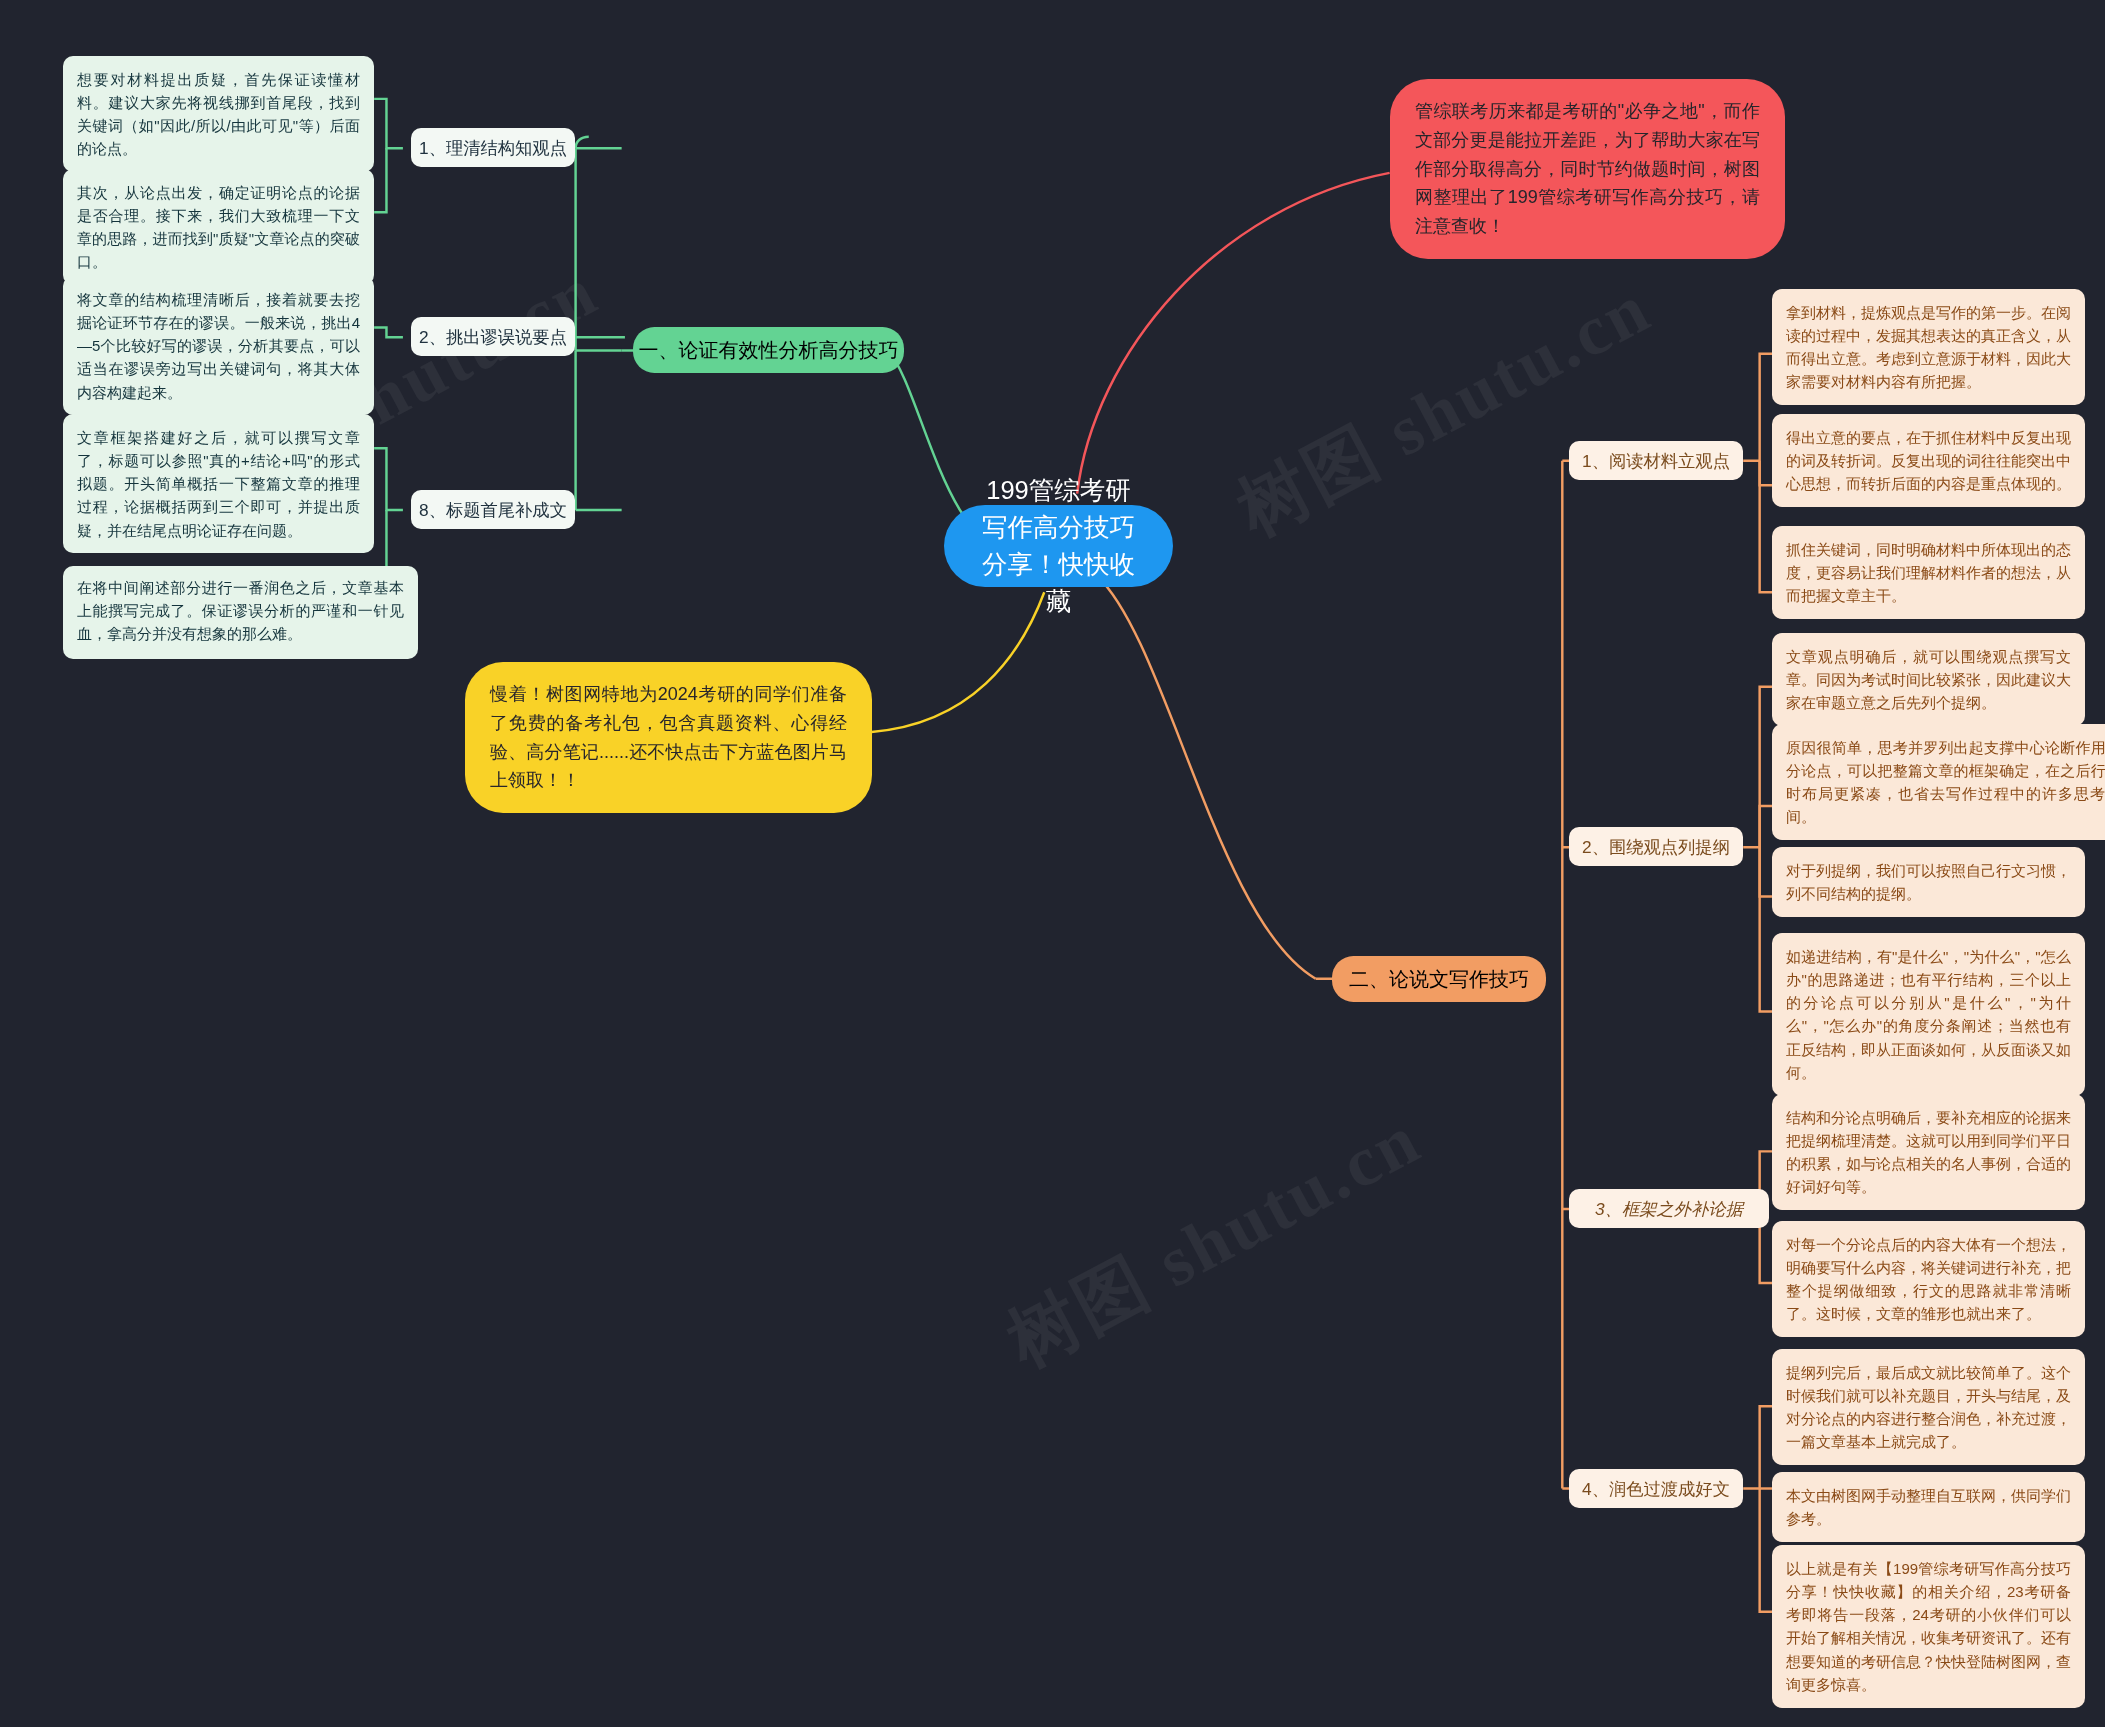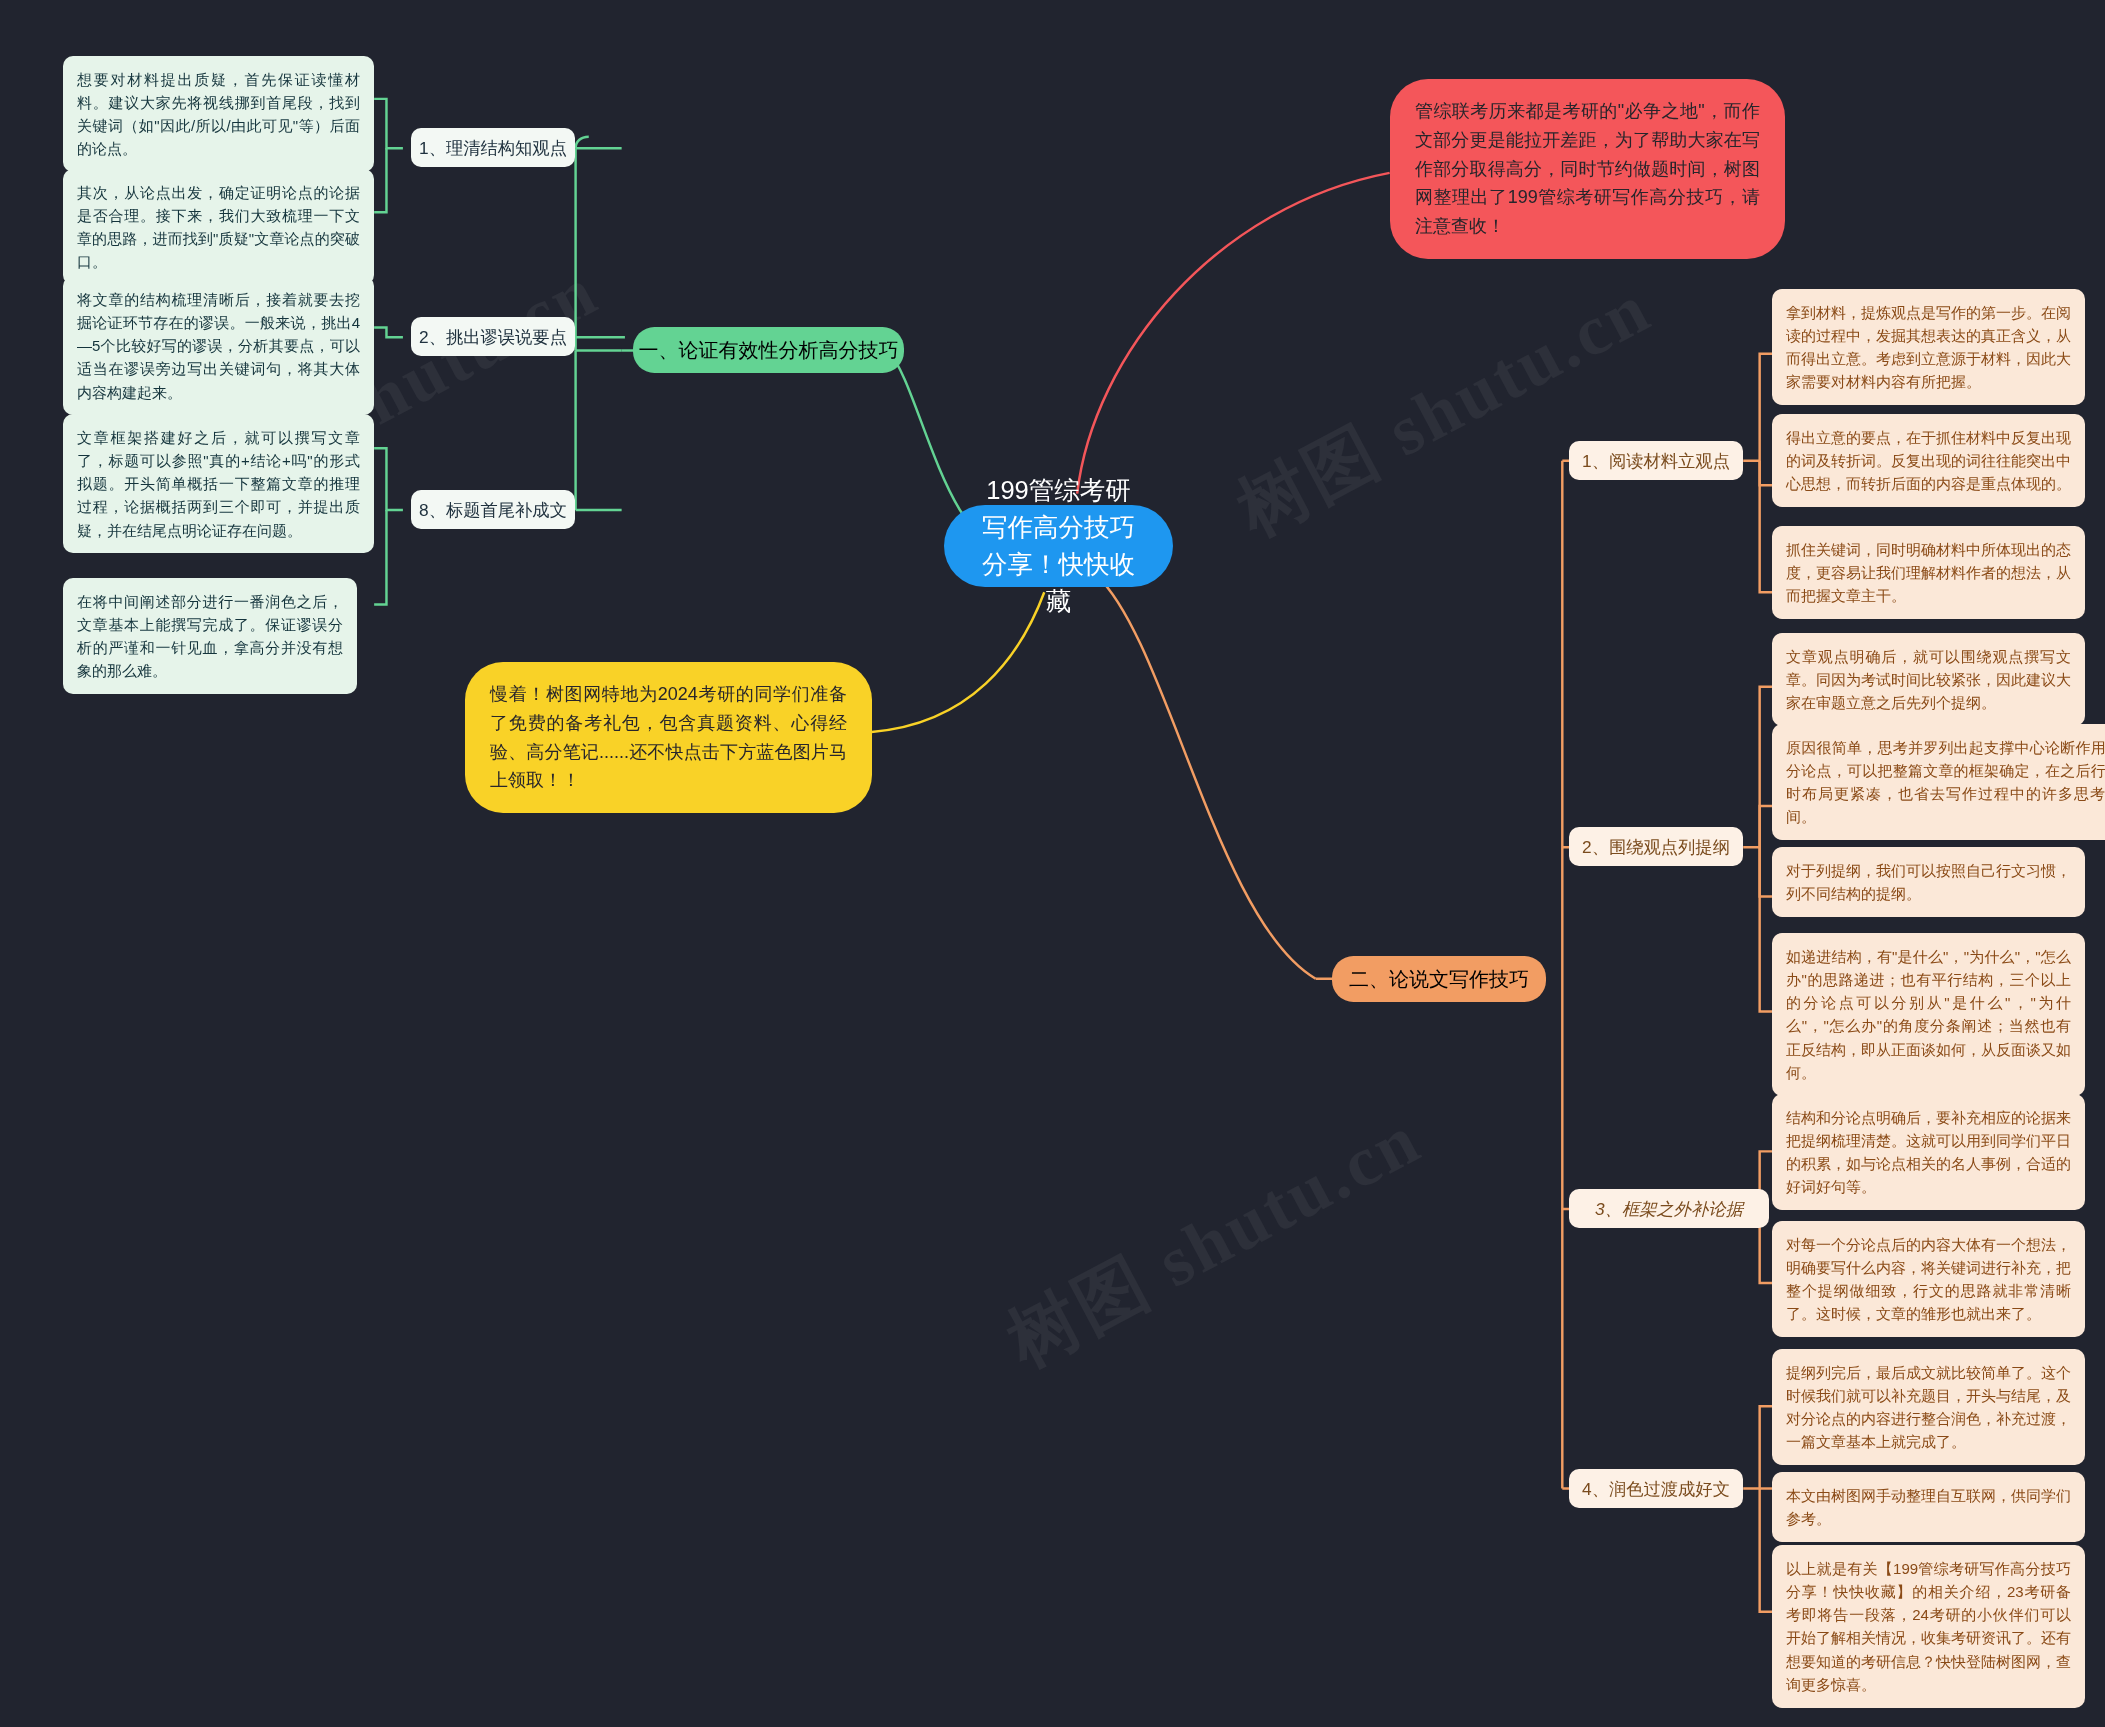--- a/index.html
+++ b/index.html
@@ -155,21 +155,21 @@
   </div>
   <div class="node leaf green" style="left:63px; top:169px; width:311px;">
     <span>其次，从论点出发，确定证明论点的论据是否合理。接下来，我们大致梳理一下文章的思路，进而找到"质疑"文章论点的突破口。</span>
   </div>
   <div class="node leaf green" style="left:63px; top:276px; width:311px;">
     <span>将文章的结构梳理清晰后，接着就要去挖掘论证环节存在的谬误。一般来说，挑出4—5个比较好写的谬误，分析其要点，可以适当在谬误旁边写出关键词句，将其大体内容构建起来。</span>
   </div>
   <div class="node leaf green" style="left:63px; top:414px; width:311px;">
     <span>文章框架搭建好之后，就可以撰写文章了，标题可以参照"真的+结论+吗"的形式拟题。开头简单概括一下整篇文章的推理过程，论据概括两到三个即可，并提出质疑，并在结尾点明论证存在问题。</span>
   </div>
-  <div class="node leaf green" style="left:63px; top:578px; width:294px;">
+  <div class="node leaf green" style="left:63px; top:566px; width:355px;font-family:Liberation Mono, monospace;">
     <span>在将中间阐述部分进行一番润色之后，文章基本上能撰写完成了。保证谬误分析的严谨和一针见血，拿高分并没有想象的那么难。</span>
   </div>
 
   <div class="node branch orange" style="left:1332px; top:956px; width:214px; height:46px;">
     <span>二、论说文写作技巧</span>
   </div>
 
   <div class="node chip orange" style="left:1569px; top:441px; width:174px; height:39px;">
     <span>1、阅读材料立观点</span>
   </div>

